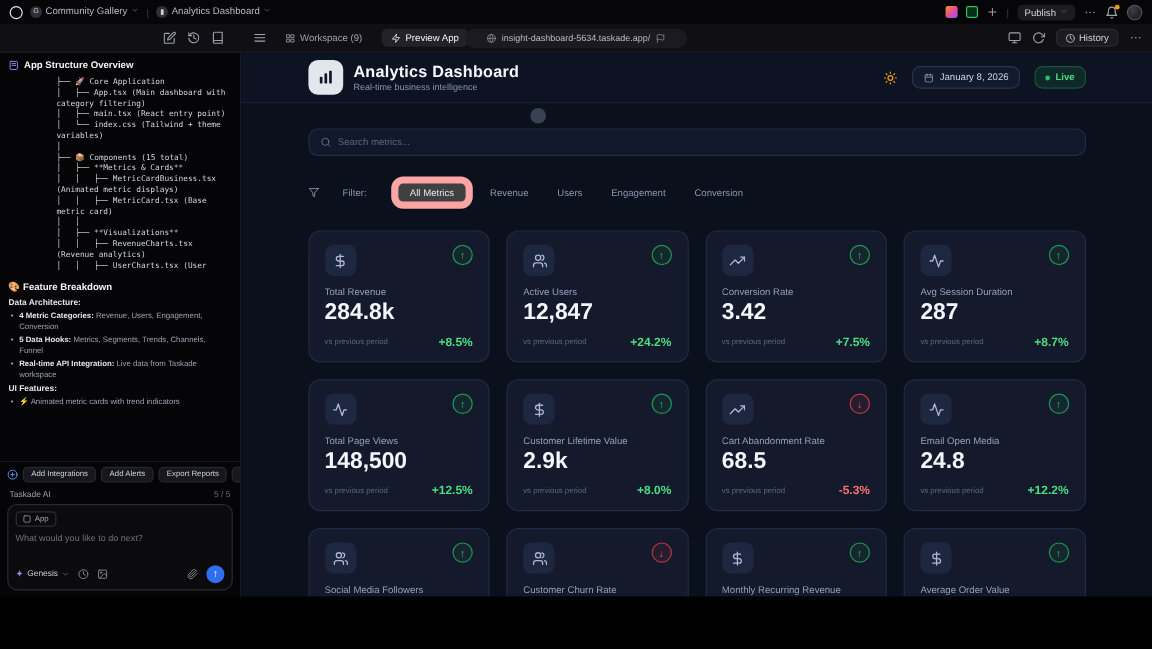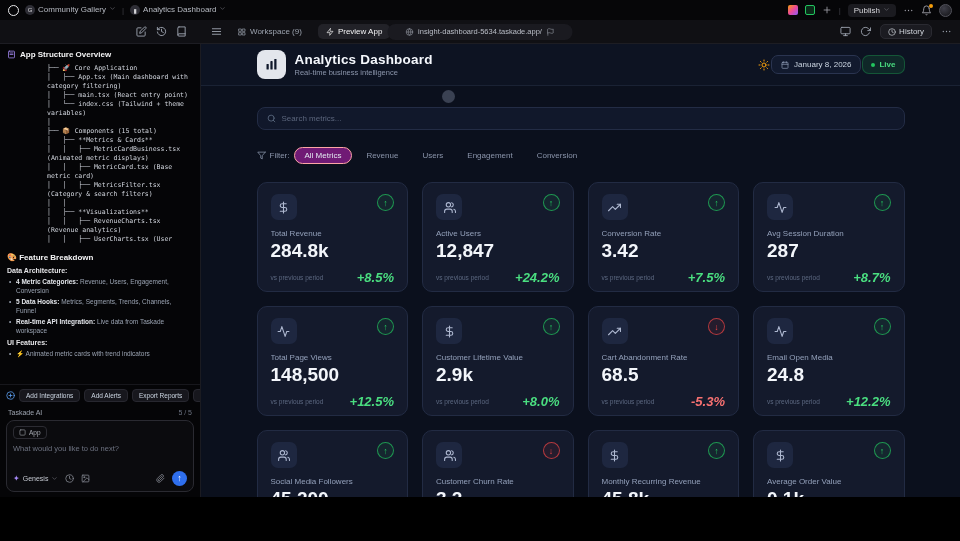--- a/index.html
+++ b/index.html
@@ -67,51 +67,51 @@
 
   
   .main { flex:1; background:#0b101d; display:flex; flex-direction:column; position:relative; overflow:hidden; }
   .drag-dot { position:absolute; left:241px; top:46px; width:13px; height:13px; border-radius:50%; background:#3a4152; z-index:5; }
   .ph { height:42px; background:#0d1322; border-bottom:1px solid #1a2234; display:flex; align-items:center; flex:none; }
   .ph-inner { width:648px; margin:0 auto; display:flex; align-items:center; gap:9px; }
   .app-logo { width:29px; height:29px; border-radius:8px; background:#e3e6ec; display:flex; align-items:center; justify-content:center; }
   .app-logo svg { width:15px; height:15px; fill:#10182b; }
   .ph-title { font-size:13.5px; font-weight:bold; color:#f4f7fc; letter-spacing:.2px; }
   .ph-sub { font-size:7.5px; color:#8b95ab; margin-top:1px; }
-  .ph-right { margin-left:auto; display:flex; align-items:center; gap:1px; }
+  .ph-right { margin-left:auto; display:flex; align-items:center; gap:12px; }
   .sun { width:12px; height:12px; color:#f59e0b; }
   .date-pill { display:flex; align-items:center; gap:5px; border:1px solid #2a3450; border-radius:7px; padding:4px 9px; font-size:8px; color:#cbd5e1; background:#121a2e; }
   .date-pill .svgi { width:8px; height:8px; color:#93a0ba; }
   .live { display:flex; align-items:center; gap:4px; background:rgba(34,197,94,.12); border:1px solid rgba(34,197,94,.3); border-radius:7px; padding:4px 8px; font-size:8px; color:#4ade80; font-weight:bold; }
   .live-dot { width:4px; height:4px; border-radius:50%; background:#22c55e; }
 
   .pbody { flex:1; overflow:hidden; }
   .pb-inner { width:648px; margin:0 auto; padding-top:21px; }
   .search { height:23px; border:1px solid #232c45; background:#11182b; border-radius:8px; display:flex; align-items:center; padding:0 9px; gap:6px; }
   .search .svgi { width:9px; height:9px; color:#64748b; flex:none; }
   .search input { flex:1; background:transparent; border:none; outline:none; font-family:"Liberation Sans",sans-serif; font-size:8px; color:#cbd5e1; }
   .search input::placeholder { color:#5b657c; }
-  .filter-row { margin-top:17px; display:flex; align-items:center; gap:4px; font-size:8px; color:#8b95ab; }
+  .filter-row { margin-top:17px; display:flex; align-items:center; gap:20px; font-size:8px; color:#8b95ab; }
   .filter-row .svgi { width:9px; height:9px; color:#8b95ab; }
   .pill { padding:3px 10px; border-radius:10px; color:#8b95ab; }
-  .pill.active { background:#701a75; border:1px solid #fca5a5; color:#e2e8f0; }
+  .pill.active { background:#404040; border:6px solid #fca5a5; color:#e2e8f0; }
 
   .grid { margin-top:18px; display:grid; grid-template-columns:repeat(4,1fr); gap:14px; }
   .metric-card { background:#141a2c; border:1px solid #222b43; border-radius:10px; padding:11px 13px; height:110px; }
   .mc-top { display:flex; justify-content:space-between; align-items:flex-start; }
   .m-iconbox { width:26px; height:26px; border-radius:7px; background:#1e2740; color:#aeb8d0; display:flex; align-items:center; justify-content:center; }
   .m-iconbox svg { width:13px; height:13px; }
   .trend { width:17px; height:17px; border-radius:50%; display:flex; align-items:center; justify-content:center; font-size:9px; font-weight:bold; }
   .trend.up { border:1px solid rgba(34,197,94,.7); color:#22c55e; background:rgba(34,197,94,.08); }
   .trend.down { border:1px solid rgba(239,68,68,.7); color:#ef4444; background:rgba(239,68,68,.08); }
   .mc-label { margin-top:9px; font-size:8px; color:#93a0ba; white-space:nowrap; overflow:hidden; }
   .mc-value { margin-top:2px; font-size:19px; font-weight:bold; color:#f3f6fb; }
   .mc-foot { margin-top:8px; display:flex; justify-content:space-between; align-items:center; }
   .mc-vs { font-size:6.5px; color:#5c6880; }
-  .mc-change { font-size:13px; font-weight:bold;font-style:italic; }
+  .mc-change { font-size:10px; font-weight:bold; }
   .mc-change.up { color:#4ade80; }
   .mc-change.down { color:#f87171; }
 </style>
 </head>
 <body>
 
 <div class="topbar">
   <div class="tb-logo"></div>
   <div class="tb-item">
     <span class="tb-circle">G</span>
@@ -246,21 +246,20 @@
       <div class="tree">
           <div>├── 🚀 Core Application</div>
           <div>│   ├── App.tsx (Main dashboard with category filtering)</div>
           <div>│   ├── main.tsx (React entry point)</div>
           <div>│   └── index.css (Tailwind + theme variables)</div>
           <div>│</div>
           <div>├── 📦 Components (15 total)</div>
           <div>│   ├── **Metrics &amp; Cards**</div>
           <div>│   │   ├── MetricCardBusiness.tsx (Animated metric displays)</div>
           <div>│   │   ├── MetricCard.tsx (Base metric card)</div>
-          <div>│   │   ├── MetricsFilter.tsx (Category &amp; search filters)</div>
           <div>│   │</div>
           <div>│   ├── **Visualizations**</div>
           <div>│   │   ├── RevenueCharts.tsx (Revenue analytics)</div>
           <div>│   │   ├── UserCharts.tsx (User</div>
         </div>
       <div class="feat-title">🎨 Feature Breakdown</div>
       <div class="sub-h">Data Architecture:</div>
       <ul class="blist">
           <li><b>4 Metric Categories: </b>Revenue, Users, Engagement, Conversion</li>
           <li><b>5 Data Hooks: </b>Metrics, Segments, Trends, Channels, Funnel</li>

